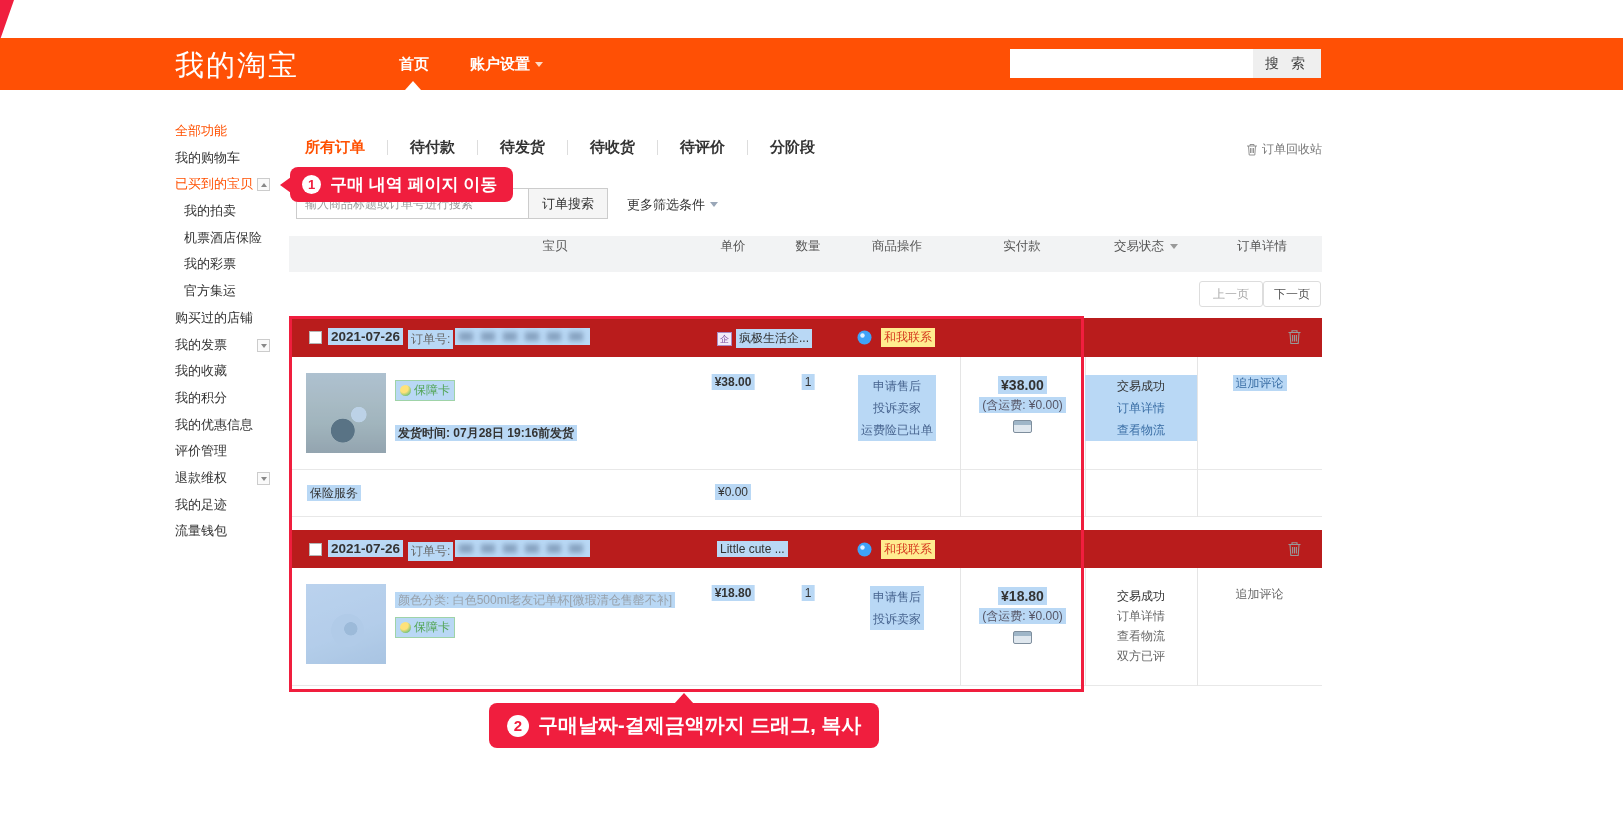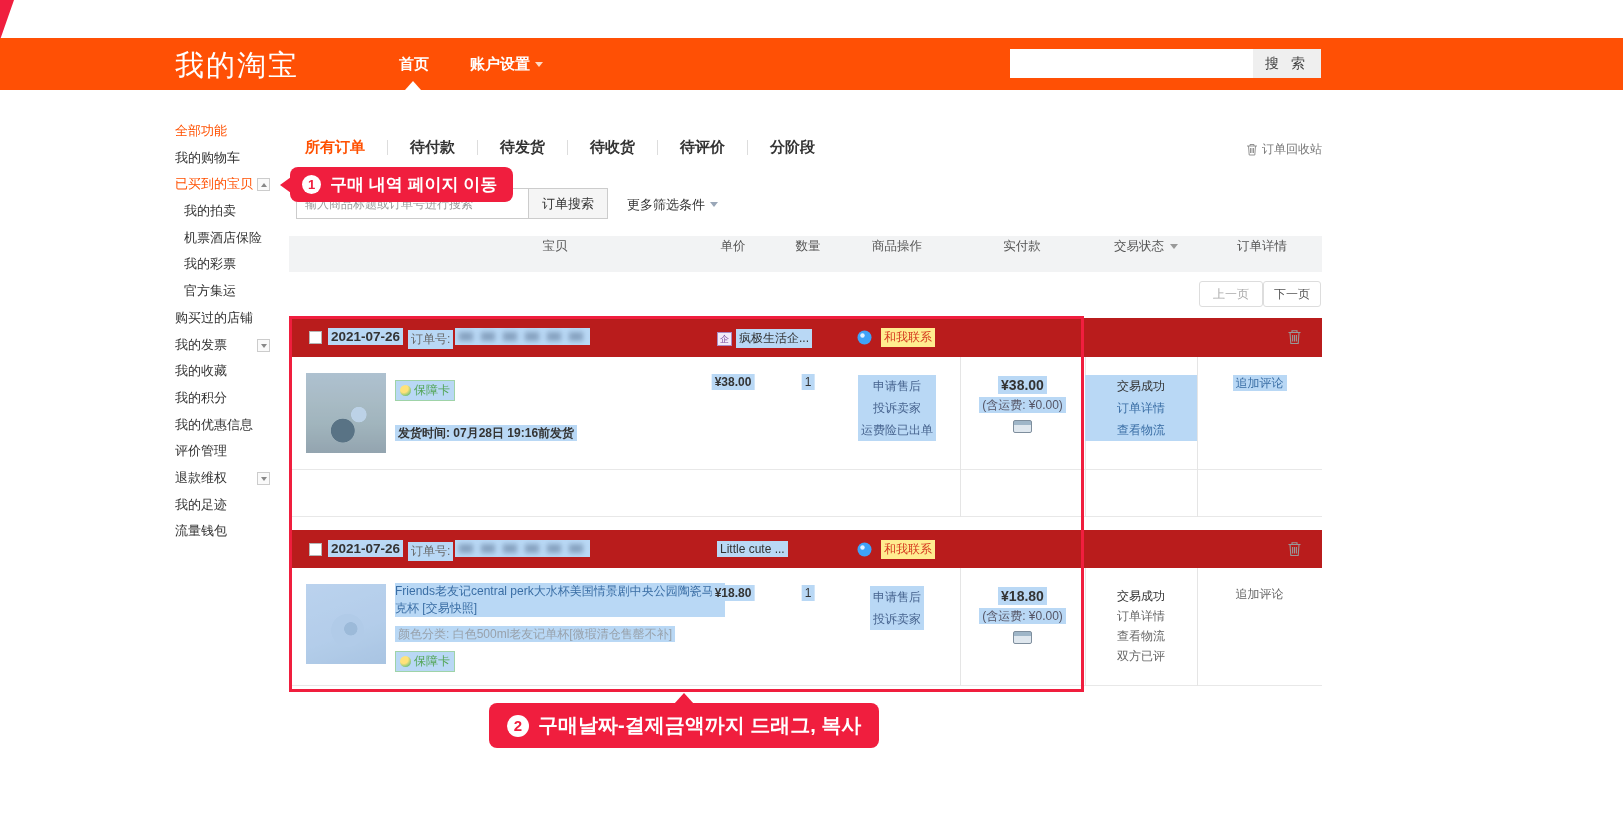--- a/index.html
+++ b/index.html
@@ -294,20 +294,24 @@
           </span>
         <span>
             <span class="hl pad">投诉卖家</span>
           </span>
         <span>
             <span class="hl pad">运费险已出单</span>
           </span>
       </div>
     </div>
 
+    <div class="irow">
+      <span class="ins-label"><span class="hl pad">保险服务</span></span>
+      <span class="ins-price"><span class="hl pad">¥0.00</span></span>
+    </div>
 
     <div class="vline" style="left:671px;top:39px;height:160px"></div>
     <div class="vline" style="left:796px;top:39px;height:160px"></div>
     <div class="vline" style="left:908px;top:39px;height:160px"></div>
 
     <div class="paidcell" style="top:39px;height:160px">
       <div class="paid-amt"><span class="hl pad">¥38.00</span></div>
       <div class="paid-note"><span class="hl pad">(含运费: ¥0.00)</span></div>
       <span class="card-ico hl"></span>
     </div>
@@ -350,21 +354,20 @@
       <span class="trash">
         <svg width="15" height="16" viewBox="0 0 15 16">
           <path d="M1.5 3.5h12M5 3.5V1.8h5v1.7M3 3.5l.8 11h7.4l.8-11M5.6 6v6.5M7.5 6v6.5M9.4 6v6.5" stroke="#999" stroke-width="1.1" fill="none"></path>
         </svg>
       </span>
     </div>
 
     <div class="prow">
       <div class="pimg img-mug"></div>
       <div class="ptext">
-        <div class="ptitle hl">Friends老友记central perk大水杯美国情景剧中央公园陶瓷马克杯 [交易快照]</div>
         <div class="psku"><span class="hl pad">颜色分类: 白色500ml老友记单杯[微瑕清仓售罄不补]</span></div>
         <span class="warranty hl">
           <span class="w-ico"></span>
           <span>保障卡</span>
         </span>
       </div>
       <div class="col c-price"><span class="hl pad">¥18.80</span></div>
       <div class="col c-qty"><span class="hl pad">1</span></div>
       <div class="col c-ops">
         <span>

